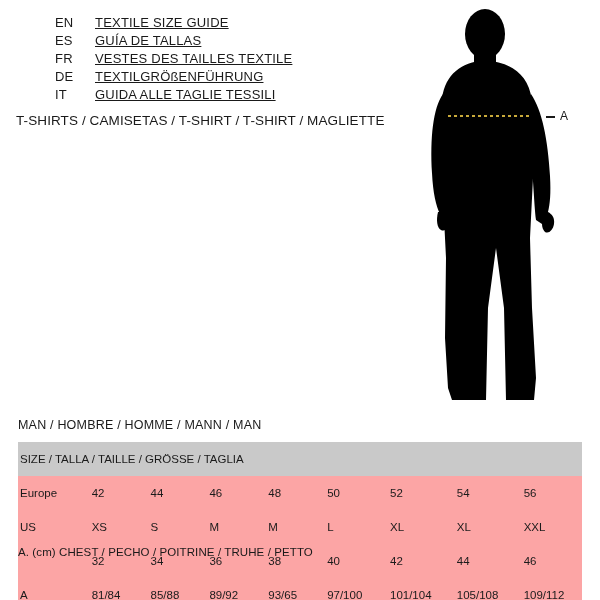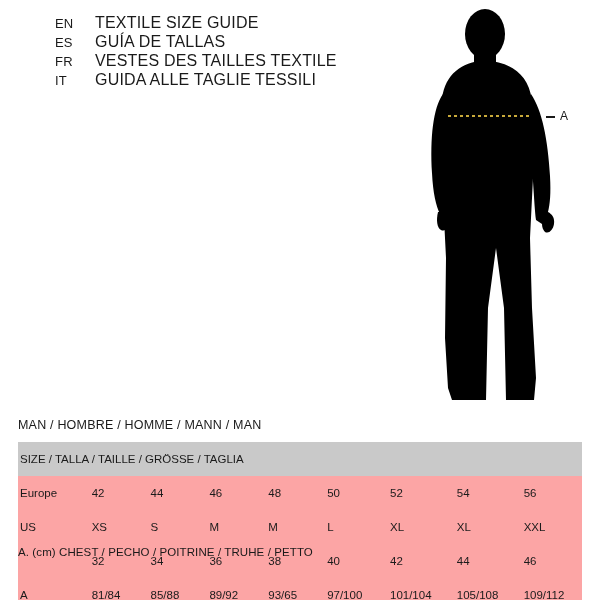--- a/index.html
+++ b/index.html
@@ -36,21 +36,22 @@
     letter-spacing: 0.2px;
     margin-left: 37px;
   }
   .lang-code {
     width: 40px;
     flex: 0 0 40px;
     font-size: 13px;
   }
   .lang-text {
     flex: 1 1 auto;
-    font-size: 16px;
+    font-size: 13px;
+    text-decoration: underline;
   }
 
   
   .category-block {
     position: absolute;
     left: 16px;
     top: 110px;
     width: 400px;
   }
   .category-line {
@@ -156,26 +157,31 @@
     </div>
     <div class="lang-row">
       <span class="lang-code">ES</span>
       <span class="lang-text">GUÍA DE TALLAS</span>
     </div>
     <div class="lang-row">
       <span class="lang-code">FR</span>
       <span class="lang-text">VESTES DES TAILLES TEXTILE</span>
     </div>
     <div class="lang-row">
+      <span class="lang-code">DE</span>
+      <span class="lang-text">TEXTILGRÖßENFÜHRUNG</span>
+    </div>
+    <div class="lang-row">
       <span class="lang-code">IT</span>
       <span class="lang-text">GUIDA ALLE TAGLIE TESSILI</span>
     </div>
   </div>
 
   <div class="category-block">
+    <div class="category-line">T-SHIRTS / CAMISETAS / T-SHIRT / T-SHIRT / MAGLIETTE</div>
   </div>
 
   <div class="figure-wrap">
     <svg width="200" height="400" viewBox="0 0 200 400" xmlns="http://www.w3.org/2000/svg" aria-hidden="true">
       <g fill="#000000">
 
         <ellipse cx="85" cy="26" rx="20" ry="25"></ellipse>
 
         <rect x="74" y="45" width="22" height="14"></rect>
 

